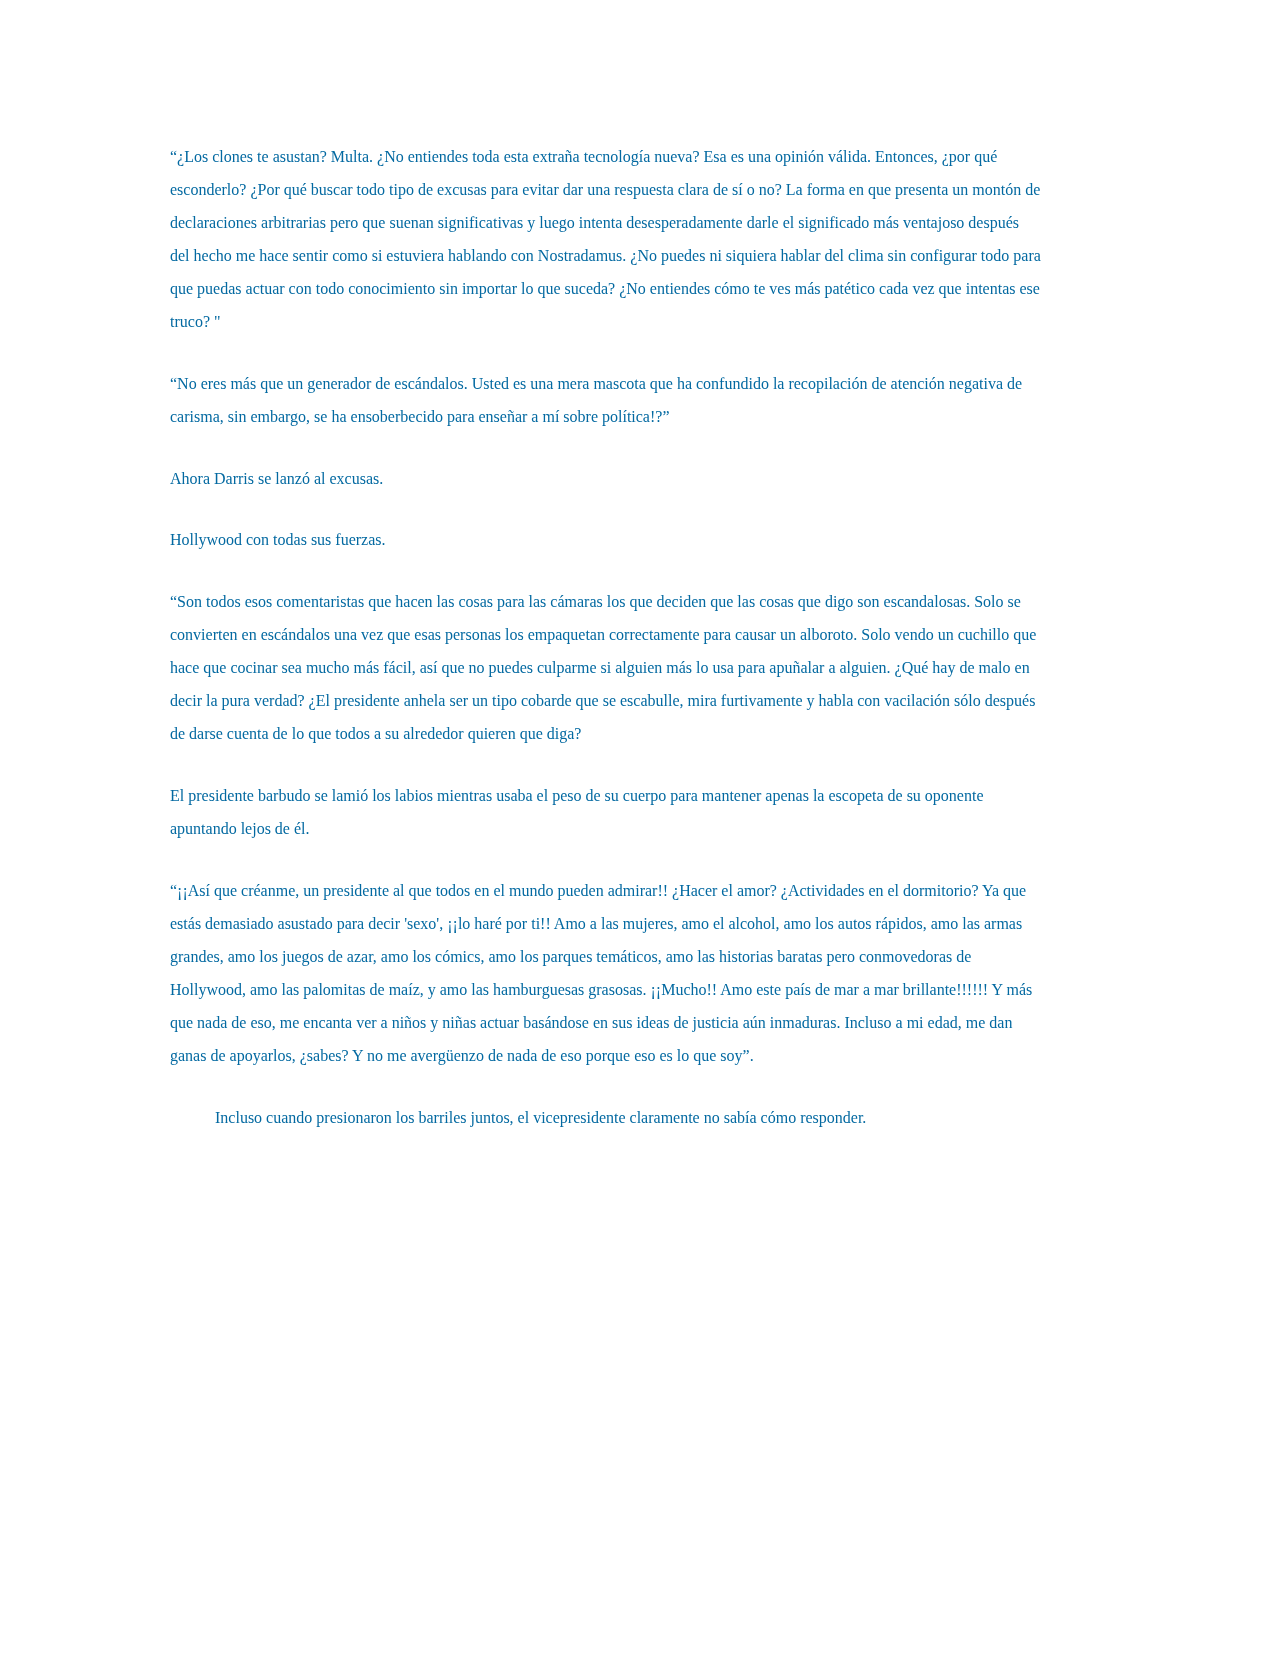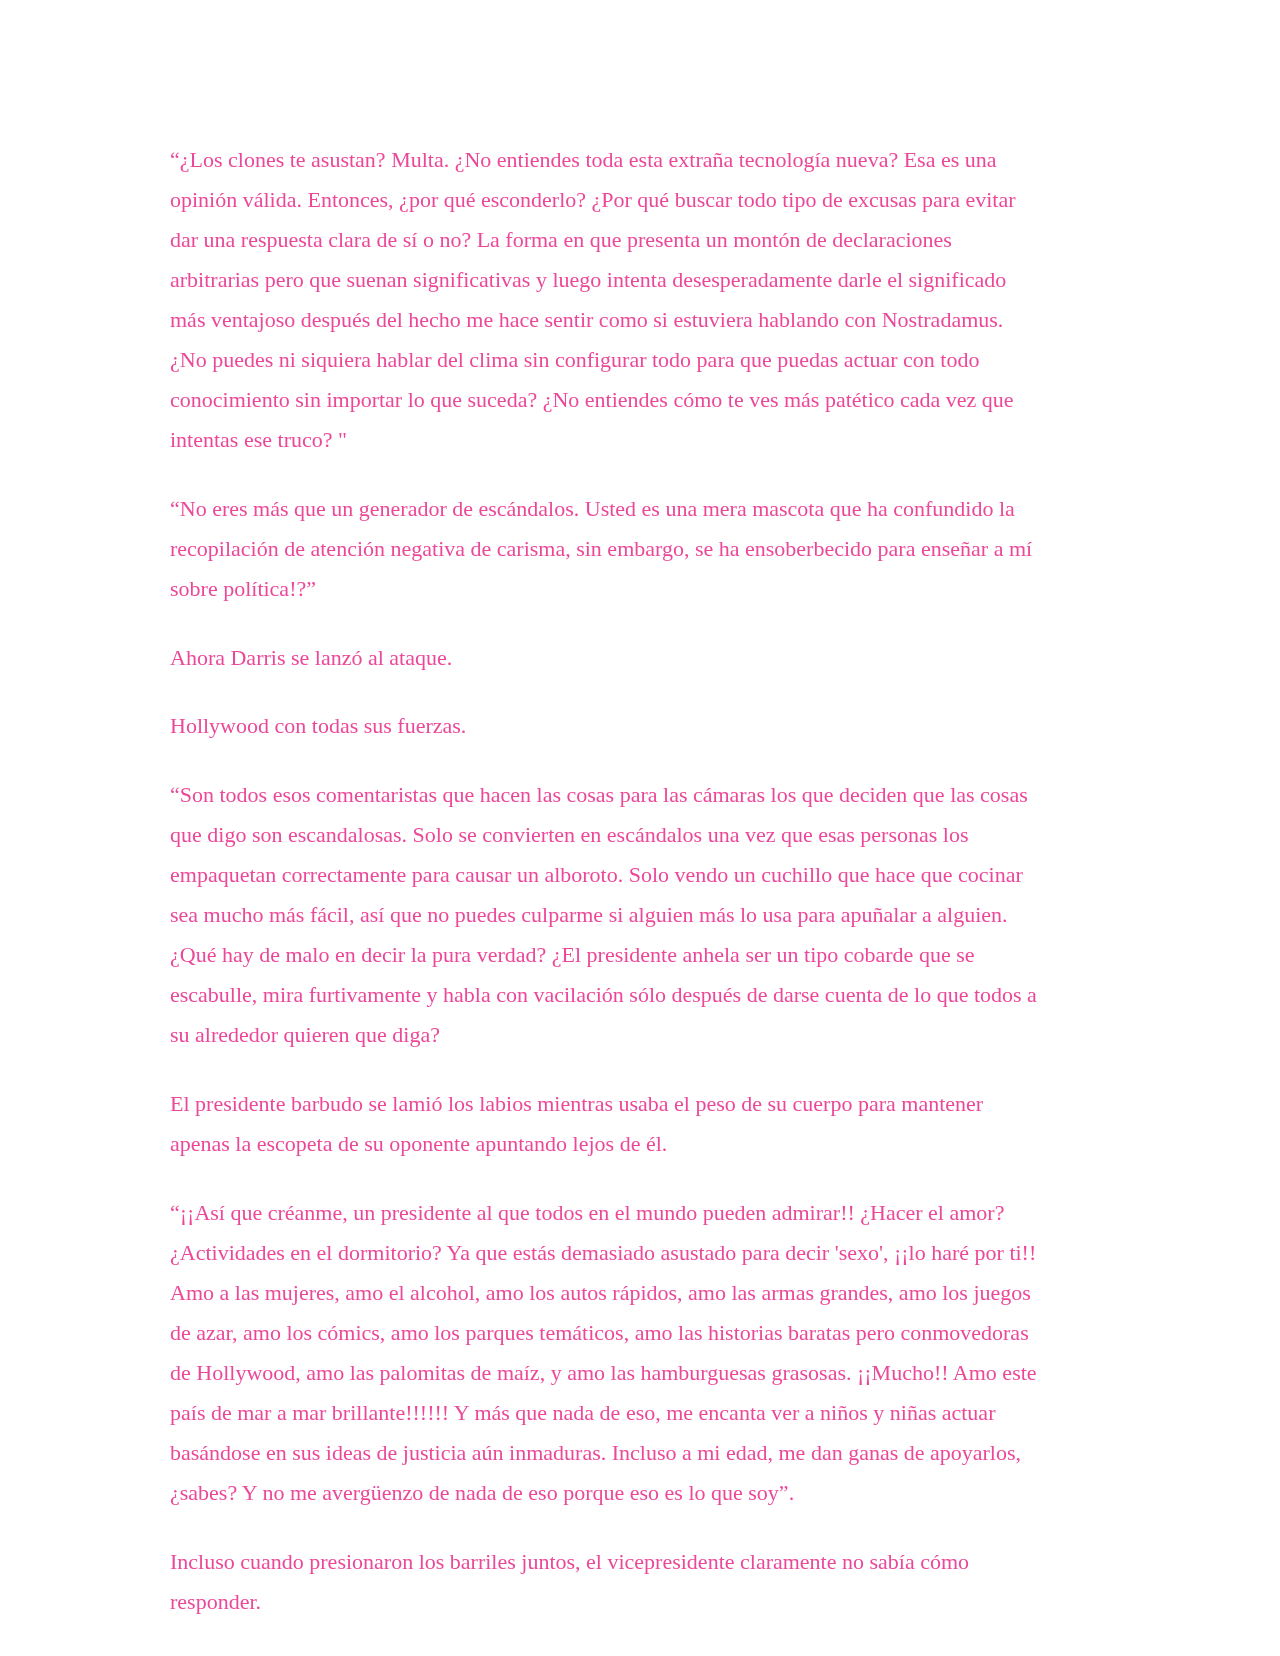--- a/index.html
+++ b/index.html
@@ -16,38 +16,39 @@
   .page {
     width: 1280px;
     height: 1656px;
     background: #ffffff;
     box-sizing: border-box;
     padding: 140px 240px 0 170px;
     color: #000000;
   }
   .doc-body p {
     margin: 0 0 28.8px 0;
-    font-size: 22px;
-    line-height: 40px;
-    color: #ec4899;
+    font-size: 16px;
+    line-height: 33px;
+    color: #0369a1;
     width: 872px;
   }
   .doc-body p:last-child {
     margin-bottom: 0;
+    margin-left: 45px;
   }
   .run-normal { font-style: normal; }
   .run-italic { }
 </style>
 </head>
 <body>
 
 <div class="page">
   <div class="doc-body">
       <p><span class="run-normal">“¿Los clones te asustan? Multa. ¿No entiendes toda esta extraña tecnología nueva? Esa es una opinión válida. Entonces, ¿por qué esconderlo? ¿Por qué buscar todo tipo de excusas para evitar dar una respuesta clara de sí o no? La forma en que presenta un montón de declaraciones arbitrarias pero que suenan significativas y luego intenta desesperadamente darle el significado más ventajoso después del hecho me hace sentir como si estuviera hablando con Nostradamus. ¿No puedes ni siquiera hablar del clima sin configurar todo para que puedas actuar con todo conocimiento sin importar lo que suceda? ¿No entiendes cómo te ves más patético cada vez que intentas ese truco? "</span></p>
       <p><span class="run-normal">“No eres más que un generador de escándalos. Usted es una mera mascota que ha confundido la recopilación de atención negativa de carisma, sin embargo, se ha ensoberbecido para enseñar a </span><span class="run-italic">mí</span><span class="run-normal"> sobre política!?”</span></p>
-      <p><span class="run-normal">Ahora Darris se lanzó al ataque.</span></p>
+      <p><span class="run-normal">Ahora Darris se lanzó al excusas.</span></p>
       <p><span class="run-normal">Hollywood con todas sus fuerzas.</span></p>
       <p><span class="run-normal">“Son todos esos comentaristas que hacen las cosas para las cámaras los que deciden que las cosas que digo son escandalosas. Solo se convierten en escándalos una vez que esas personas los empaquetan correctamente para causar un alboroto. Solo vendo un cuchillo que hace que cocinar sea mucho más fácil, así que no puedes culparme si alguien más lo usa para apuñalar a alguien. ¿Qué hay de malo en decir la pura verdad? ¿El presidente anhela ser un tipo cobarde que se escabulle, mira furtivamente y habla con vacilación sólo después de darse cuenta de lo que todos a su alrededor quieren que diga?</span></p>
       <p><span class="run-normal">El presidente barbudo se lamió los labios mientras usaba el peso de su cuerpo para mantener apenas la escopeta de su oponente apuntando lejos de él.</span></p>
       <p><span class="run-normal">“¡¡Así que créanme, un presidente al que todos en el mundo pueden admirar!! ¿Hacer el amor? ¿Actividades en el dormitorio? Ya que estás demasiado asustado para decir 'sexo', ¡¡lo haré por ti!! Amo a las mujeres, amo el alcohol, amo los autos rápidos, amo las armas grandes, amo los juegos de azar, amo los cómics, amo los parques temáticos, amo las historias baratas pero conmovedoras de Hollywood, amo las palomitas de maíz, y amo las hamburguesas grasosas. ¡¡Mucho!! Amo este país de mar a mar brillante!!!!!! Y más que nada de eso, me encanta ver a niños y niñas actuar basándose en sus ideas de justicia aún inmaduras. Incluso a mi edad, me dan ganas de apoyarlos, ¿sabes? Y no me avergüenzo de nada de eso porque </span><span class="run-italic">eso es lo que soy”</span><span class="run-normal">.</span></p>
       <p><span class="run-normal">Incluso cuando presionaron los barriles juntos, el vicepresidente claramente no sabía cómo responder.</span></p>
     </div>
 </div>
 
 </body></html>

